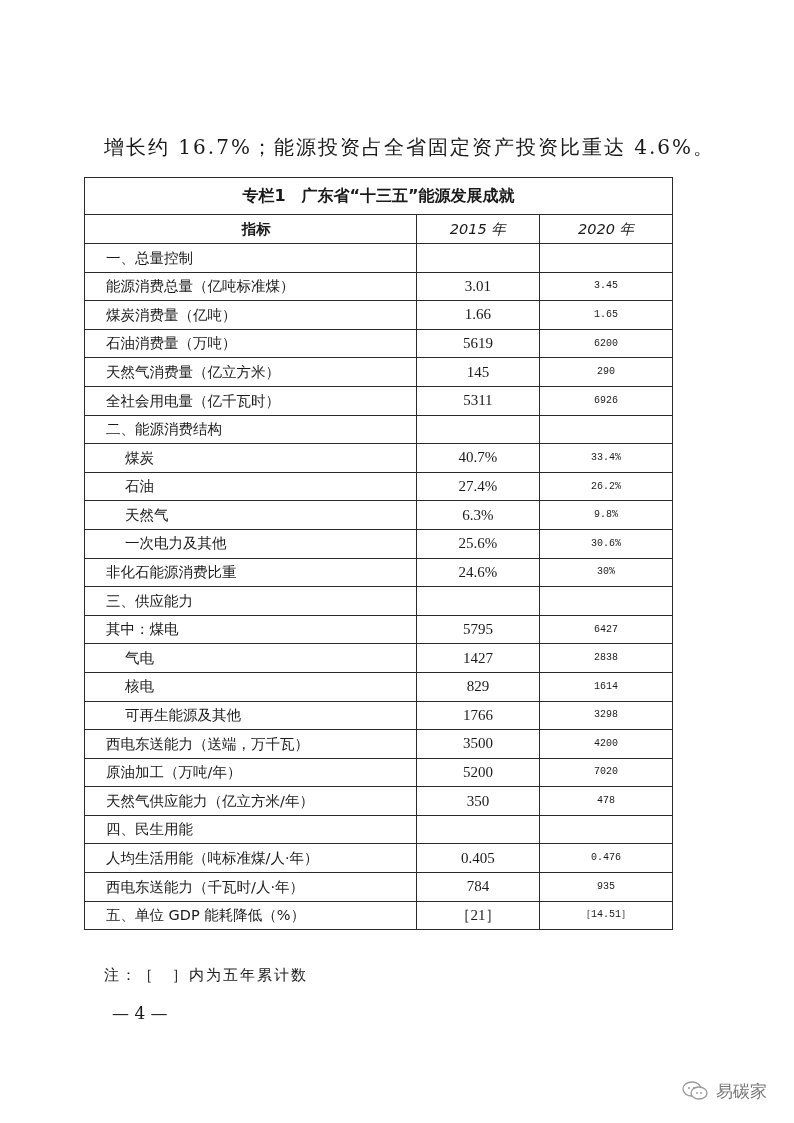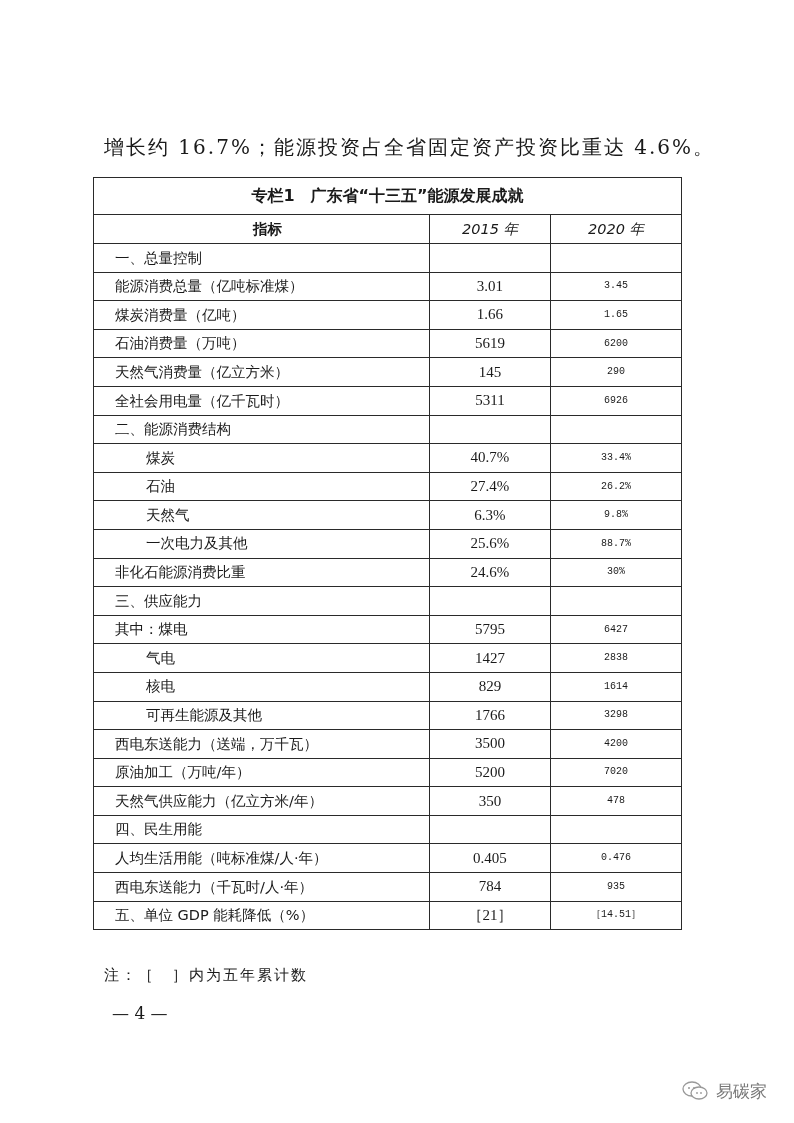--- a/index.html
+++ b/index.html
@@ -1,28 +1,28 @@
 <!DOCTYPE html>
 <html><head>
 <meta charset="utf-8">
 <style>
   html, body { margin:0; padding:0; }
   body { width:794px; height:1123px; background:#ffffff; position:relative; overflow:hidden;
          font-family:"DejaVu Serif","Liberation Serif",serif; color:#1a1a1a; }
   .lead { position:absolute; left:104px; top:134px; font-size:20px; letter-spacing:2px; white-space:nowrap; }
-  table.tbl { position:absolute; left:93px; top:177px; width:589px; border-collapse:collapse;
+  table.tbl { position:absolute; left:84px; top:177px; width:589px; border-collapse:collapse;
               font-family:"DejaVu Sans","Liberation Sans",sans-serif; }
   .tbl td { border:1px solid #2a2a2a; font-size:14.5px; height:27.6px; padding:0; line-height:1; }
   .tbl .title-cell { height:36px; text-align:center; font-weight:bold; font-size:16px; }
   .tbl .hdr td { height:28px; text-align:center; font-weight:bold; }
   .tbl td.c1 { width:317px; padding-left:21px; text-align:left; }
   .tbl td.c2 { width:130px; text-align:center; font-family:"Liberation Serif","DejaVu Serif",serif; font-size:15px; }
   .tbl td.c3 { width:140px; text-align:center; font-family:Liberation Mono, monospace; font-size:10px; }
   .tbl .hdr td.c2, .tbl .hdr td.c3 { font-family:"DejaVu Sans","Liberation Sans",sans-serif; font-weight:normal; font-size:14.5px;font-style:italic; }
-  .tbl td.indent { padding-left:52px;margin-left:40px; }
+  .tbl td.indent { padding-left:40px;margin-left:40px; }
   .note { position:absolute; left:104px; top:966px; font-size:15px; letter-spacing:2px; white-space:nowrap; }
   .pageno { position:absolute; left:112px; top:1003px; font-size:17px; white-space:nowrap; }
   .wm { position:absolute; left:680px; top:1080px; font-size:17px; color:#777; white-space:nowrap;
         font-family:"DejaVu Sans","Liberation Sans",sans-serif; display:flex; align-items:flex-start; gap:6px; }
   .wm svg { width:30px; height:22px; }
 </style>
 </head>
 <body>
 
 <div class="lead">增长约 16.7%；能源投资占全省固定资产投资比重达 4.6%。</div>
@@ -83,21 +83,21 @@
         <td class="c3">26.2%</td>
       </tr>
       <tr>
         <td class="c1 indent">天然气</td>
         <td class="c2">6.3%</td>
         <td class="c3">9.8%</td>
       </tr>
       <tr>
         <td class="c1 indent">一次电力及其他</td>
         <td class="c2">25.6%</td>
-        <td class="c3">88.7%</td>
+        <td class="c3">30.6%</td>
       </tr>
       <tr>
         <td class="c1">非化石能源消费比重</td>
         <td class="c2">24.6%</td>
         <td class="c3">30%</td>
       </tr>
       <tr>
         <td class="c1">三、供应能力</td>
         <td class="c2"></td>
         <td class="c3"></td>

